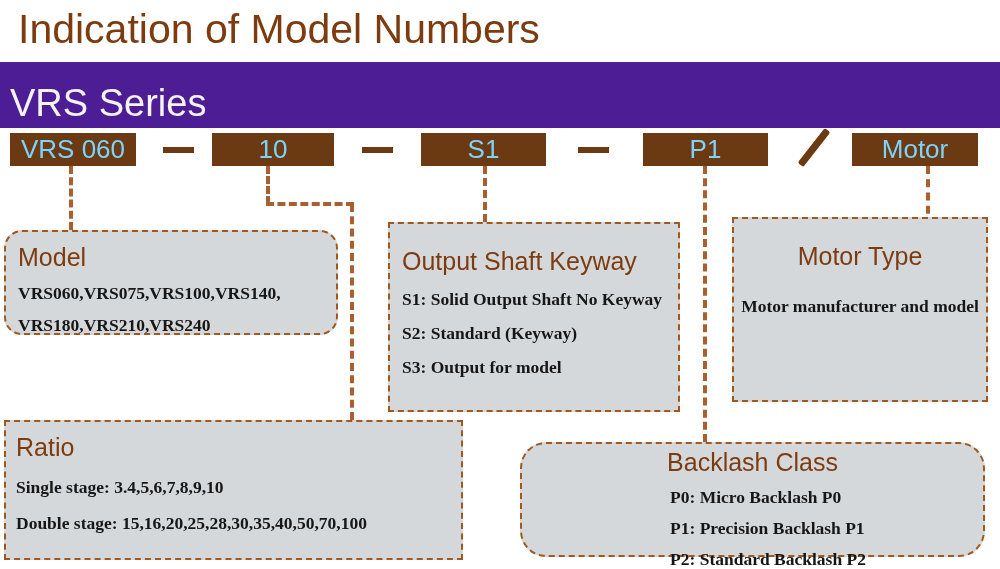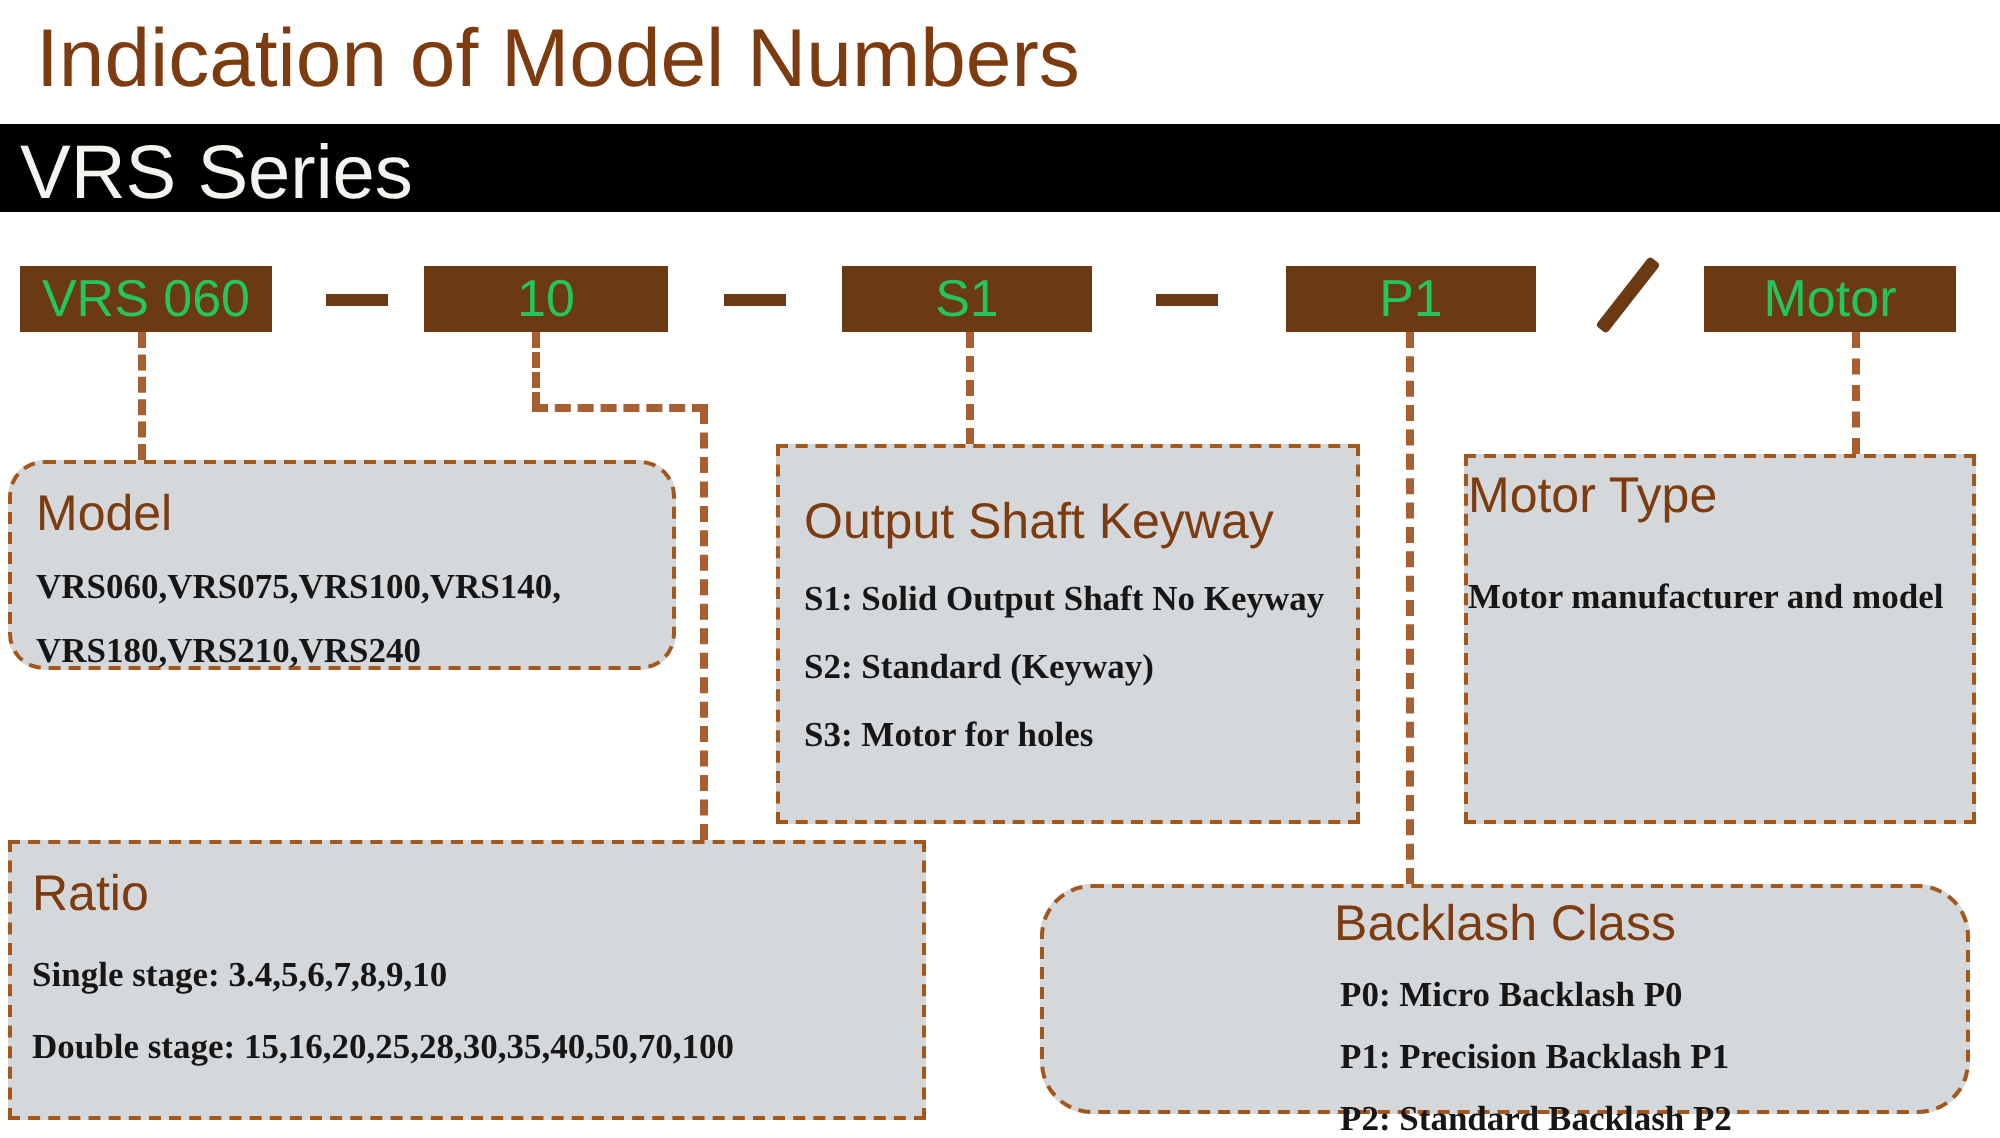--- a/index.html
+++ b/index.html
@@ -5,27 +5,27 @@
   html,body{margin:0;padding:0;background:#fff;}
   .stage{
     position:relative;width:1000px;height:569px;background:#ffffff;
     font-family:"Liberation Sans", sans-serif;overflow:hidden;
   }
   .page-title{
     position:absolute;left:18px;top:6px;margin:0;
     font-size:41px;font-weight:normal;color:#7d3b10;letter-spacing:0px;
   }
   .series-banner{
-    position:absolute;left:0;top:62px;width:1000px;height:44px;
-    background:#000000;color:#f5f3f0;display:flex;align-items:flex-start;
+    position:absolute;left:0;top:62px;width:1000px;height:66px;
+    background:#4c1d95;color:#f5f3f0;display:flex;align-items:flex-end;
   }
   .series-banner span{font-size:38px;padding-left:10px;line-height:50px;}
   .seg{
     position:absolute;top:133px;height:33px;background:#6b3912;
-    color:#22c55e;font-size:26px;text-align:center;line-height:33px;
+    color:#7dd3fc;font-size:26px;text-align:center;line-height:33px;
   }
   .dash{
     position:absolute;top:147px;width:31px;height:6px;background:#6b3912;
   }
   .slash{
     position:absolute;left:792px;top:144px;width:44px;height:7px;background:#6b3912;
     transform:rotate(-52deg);border-radius:2px;
   }
   .vline{position:absolute;width:0;border-left:4px dashed #a86030;}
   .hline{position:absolute;height:0;border-top:4px dashed #a86030;}
@@ -36,21 +36,21 @@
   .ibox-title{
     font-size:25px;color:#7d3b10;line-height:30px;
   }
   .ibox-line{font-size:17.5px;font-weight:bold;white-space:nowrap;font-family:Liberation Serif, serif;}
   
   .model-box{left:4px;top:230px;width:334px;height:105px;padding:10px 0 0 12px;border-radius:18px;}
   .model-box .ibox-line{margin-top:11px;}
   .keyway-box{left:388px;top:222px;width:292px;height:190px;padding:22px 0 0 12px;}
   .keyway-box .ibox-title{text-align:left;padding-right:12px;}
   .keyway-box .ibox-line{margin-top:13px;}
-  .motortype-box{left:732px;top:227px;width:256px;height:185px;padding:4px 0 0 0;}
+  .motortype-box{left:732px;top:217px;width:256px;height:185px;padding:22px 0 0 0;text-align:center;}
   .motortype-box .ibox-line{margin-top:25px;}
   .ratio-box{left:4px;top:420px;width:459px;height:140px;padding:10px 0 0 10px;}
   .ratio-box .ibox-line{margin-top:15px;}
   .backlash-box{left:520px;top:442px;width:465px;height:115px;padding:3px 0 0 0;border-radius:26px;}
   .backlash-box .ibox-title{text-align:center;}
   .backlash-box .ibox-line{margin-top:10px;padding-left:148px;}
 </style>
 </head>
 <body>
 
@@ -83,21 +83,21 @@
   <div class="ibox model-box">
     <div class="ibox-title">Model</div>
     <div class="ibox-line">VRS060,VRS075,VRS100,VRS140,</div>
     <div class="ibox-line">VRS180,VRS210,VRS240</div>
   </div>
 
   <div class="ibox keyway-box">
     <div class="ibox-title">Output Shaft Keyway</div>
     <div class="ibox-line">S1: Solid Output Shaft No Keyway</div>
     <div class="ibox-line">S2: Standard (Keyway)</div>
-    <div class="ibox-line">S3: Motor for holes</div>
+    <div class="ibox-line">S3: Output for model</div>
   </div>
 
   <div class="ibox motortype-box">
     <div class="ibox-title">Motor Type</div>
     <div class="ibox-line">Motor manufacturer and model</div>
   </div>
 
   <div class="ibox ratio-box">
     <div class="ibox-title">Ratio</div>
     <div class="ibox-line">Single stage: 3.4,5,6,7,8,9,10</div>

